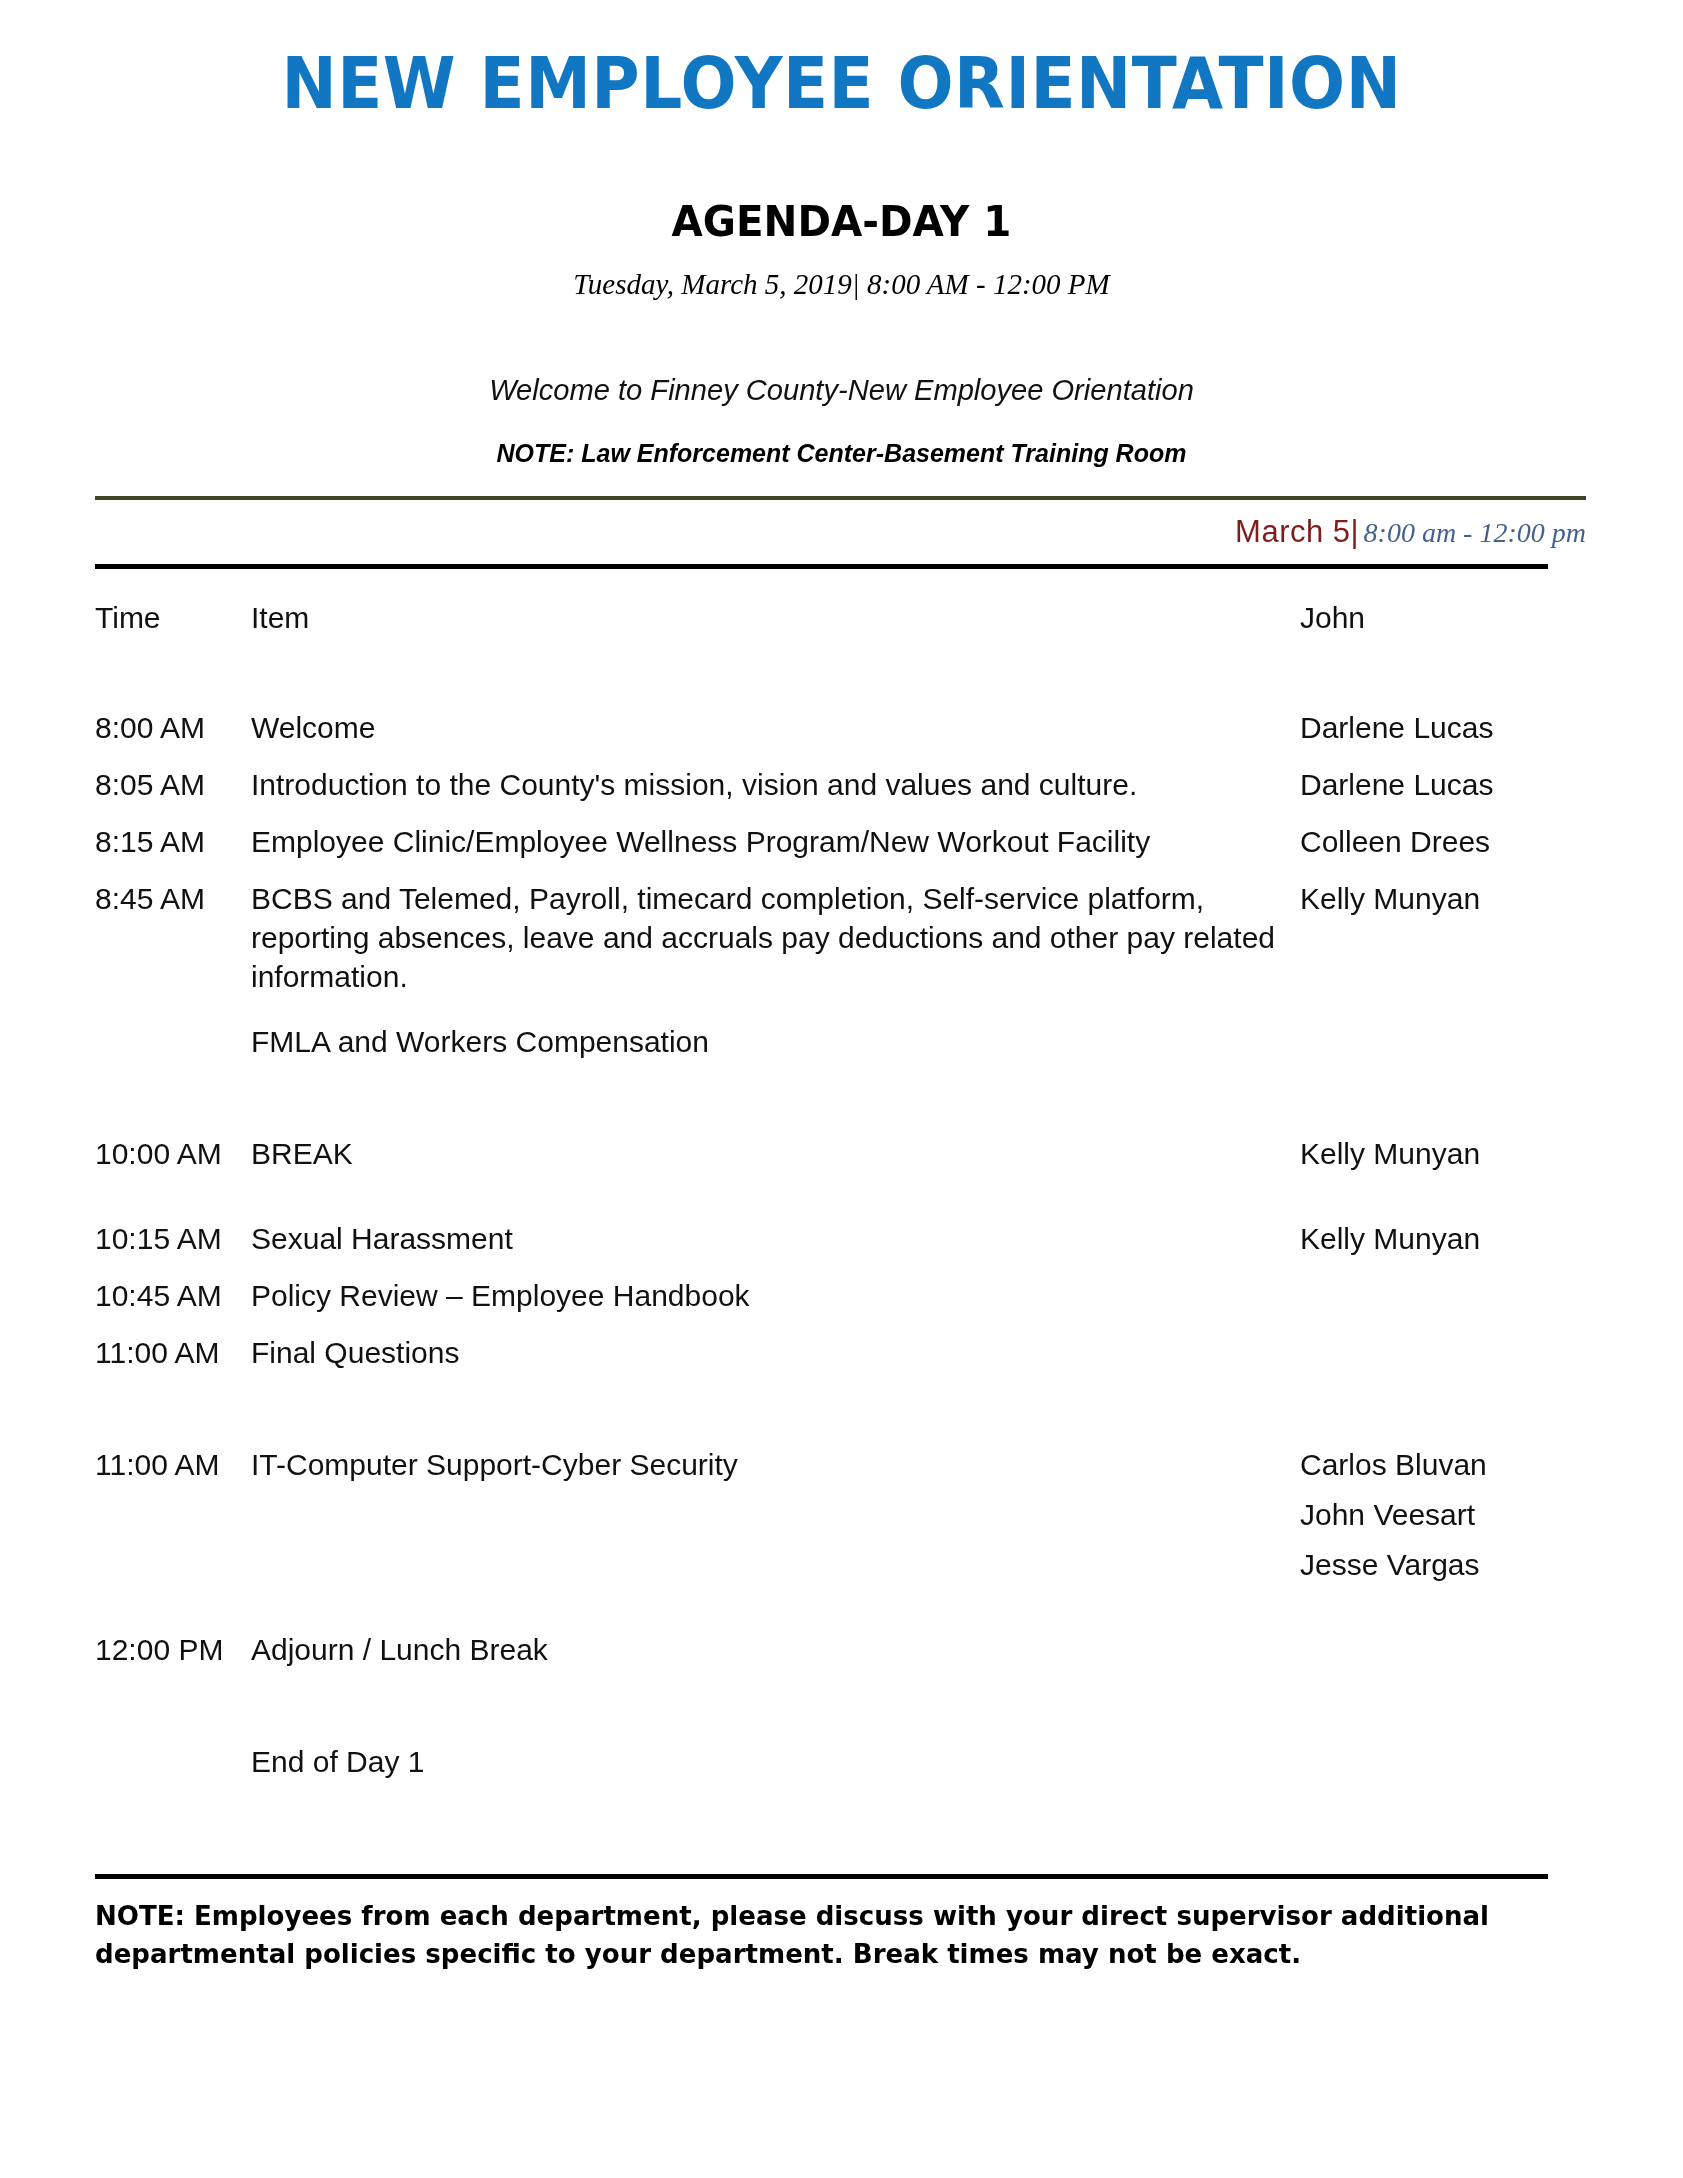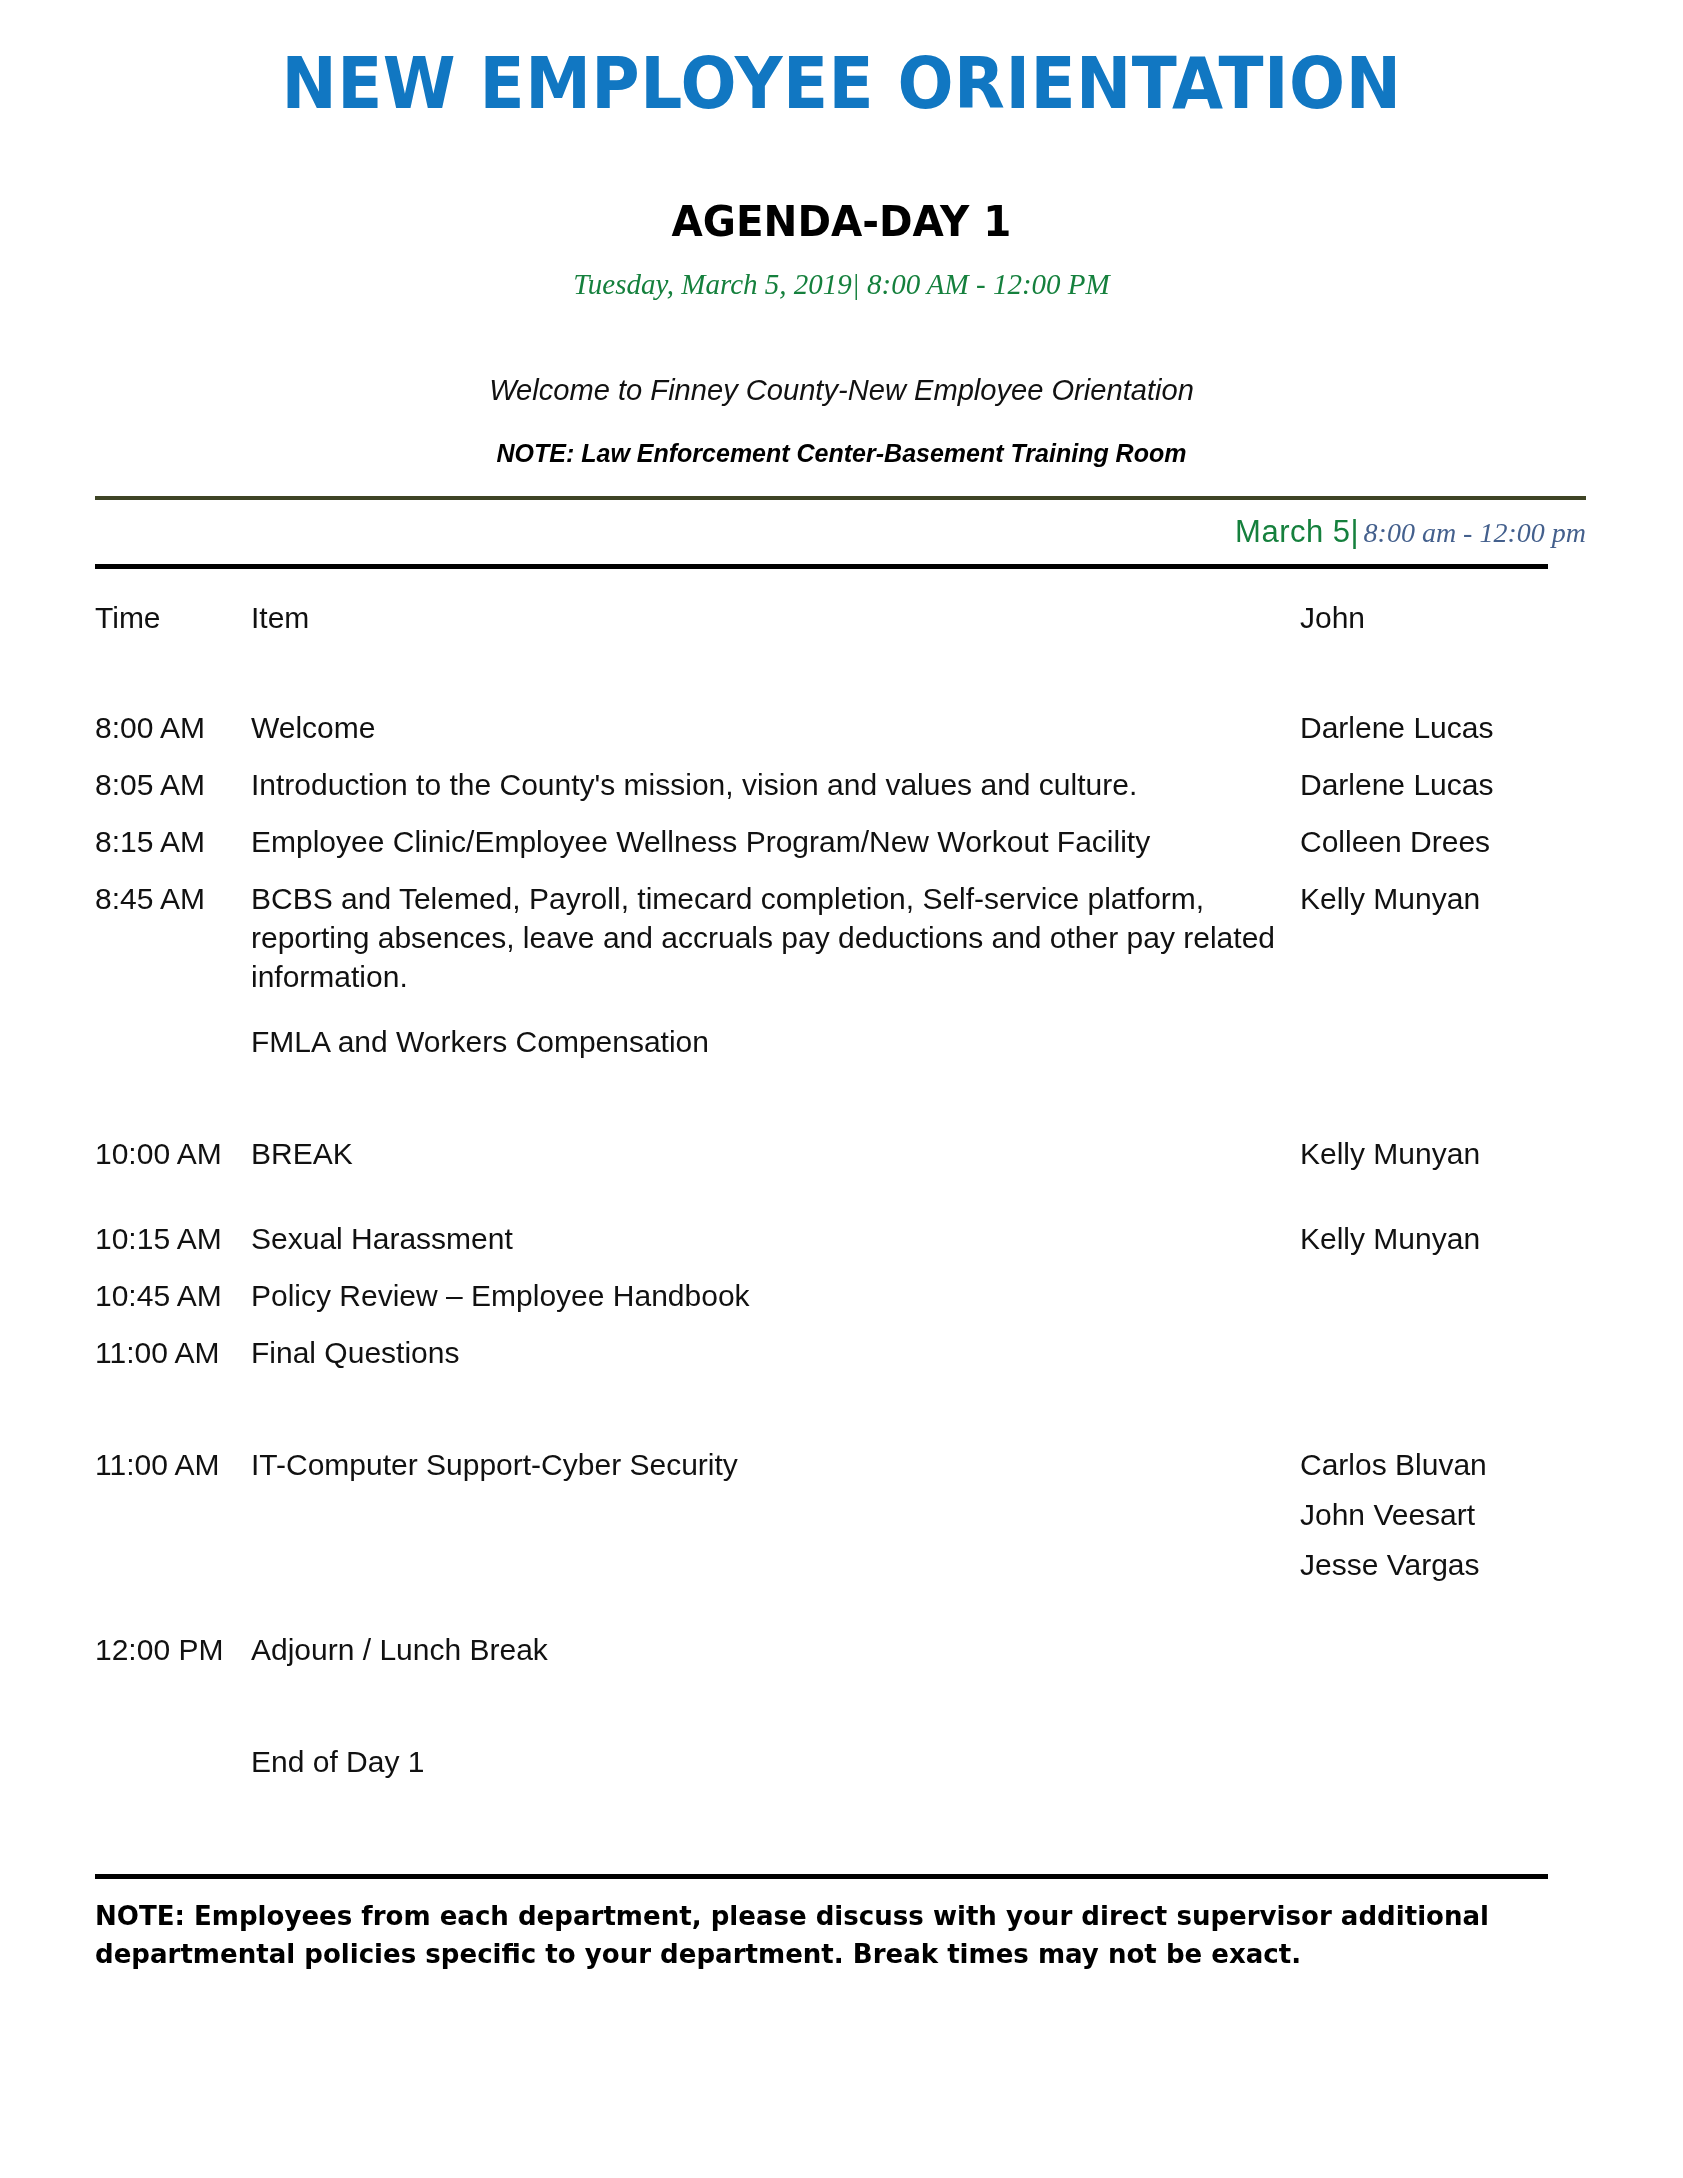--- a/index.html
+++ b/index.html
@@ -46,21 +46,21 @@
     font-weight: bold;
     font-size: 43px;
     letter-spacing: 0px;
     margin-top: 77px;
     transform: scaleX(0.94);
     white-space: nowrap;
   }
 
   .date-line {
     text-align: center;
-    color: #15803d;
+    color: #000000;
     font-family: "Liberation Serif", serif;
     font-style: italic;
     font-size: 29px;
     margin-top: 22px;
     white-space: nowrap;
   }
 
   .welcome-line {
     text-align: center;
     color: #111111;
@@ -104,21 +104,21 @@
   }
 
   
   .section-date {
     text-align: right;
     width: 1491px;
     margin-top: 14px;
     white-space: nowrap;
   }
   .section-date .sd-day {
-    color: #15803d;
+    color: #7f1d1d;
     font-family: "Liberation Sans", sans-serif;
     font-size: 31px;
     letter-spacing: 0.5px;
   }
   .section-date .sd-time {
     color: #44608d;
     font-family: "Liberation Serif", serif;
     font-style: italic;
     font-size: 28px;
   }

